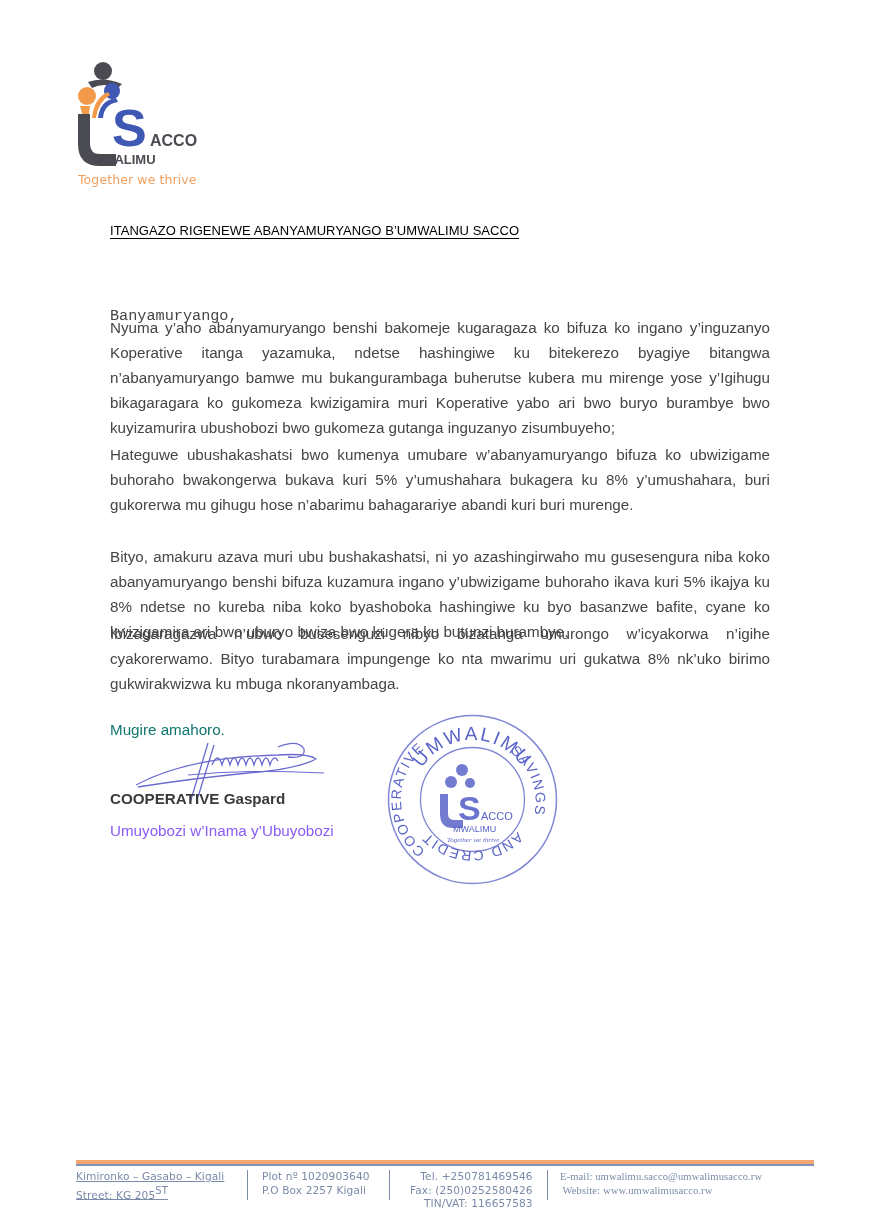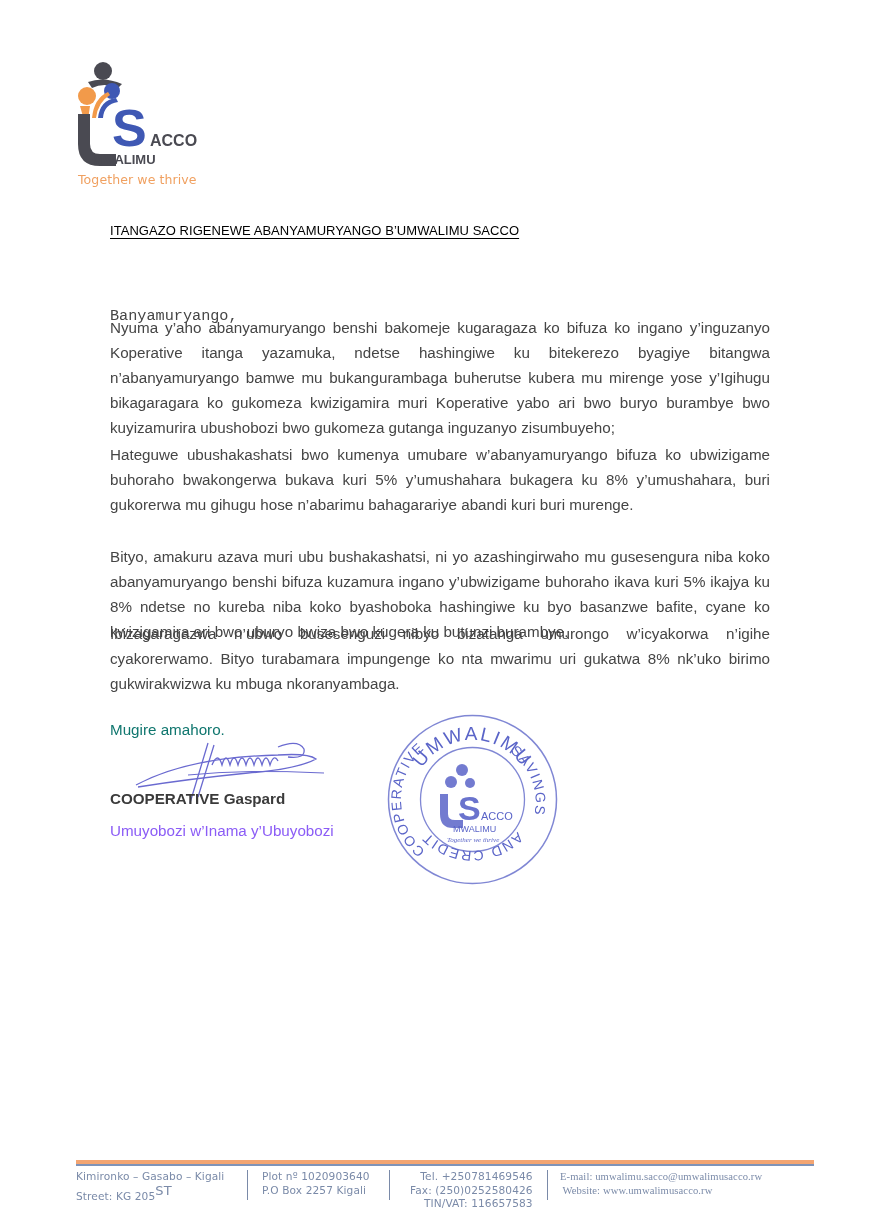--- a/index.html
+++ b/index.html
@@ -19,27 +19,27 @@
   .p4 { top: 621px; }
   .closing { position: absolute; left: 110px; top: 721px; font-size: 15.2px; color: #0f766e; }
   .signature { position: absolute; left: 128px; top: 735px; width: 200px; height: 70px; }
   .signer { position: absolute; left: 110px; top: 790px; font-size: 15.2px; font-weight: bold; color: #3a3a3a; }
   .signer-role { position: absolute; left: 110px; top: 822px; font-size: 15.2px; color: #8b5cf6; }
   .stamp { position: absolute; left: 385px; top: 712px; width: 175px; height: 175px; }
   .footer-line-orange { position: absolute; left: 76px; top: 1160px; width: 738px; height: 4px; background: #f3a572; }
   .footer-line-blue { position: absolute; left: 76px; top: 1164px; width: 738px; height: 2px; background: #7f93b8; }
   .footer-col { position: absolute; top: 1170px; font-size: 10.6px; line-height: 13.5px; color: #7a8aa8;
                 font-family: "DejaVu Sans", sans-serif; letter-spacing: 0.1px; }
-  .fc1 { left: 76px; }
+  .fc1 { left: 76px; text-decoration: underline; }
   .fc2 { left: 262px; }
   .fc3 { left: 410px; text-align: right; }
   .fc4 { left: 560px; font-family: Liberation Serif, serif; }
   .fsep { position: absolute; top: 1170px; width: 1px; height: 30px; background: #7a8aa8; }
   .fs1 { left: 247px; } .fs2 { left: 389px; } .fs3 { left: 547px; }
-  sup { font-size: 13px; }
+  sup { font-size: 10px; }
 </style>
 </head>
 <body>
 
 <svg class="logo" viewBox="0 0 140 130">
 
   <circle cx="27" cy="13" r="9" fill="#4a4a52"></circle>
   <path d="M12 24 Q28 18 46 26 L42 30 Q28 24 16 30 Z" fill="#4a4a52"></path>
 
   <circle cx="11" cy="38" r="9" fill="#f29a4a"></circle>

